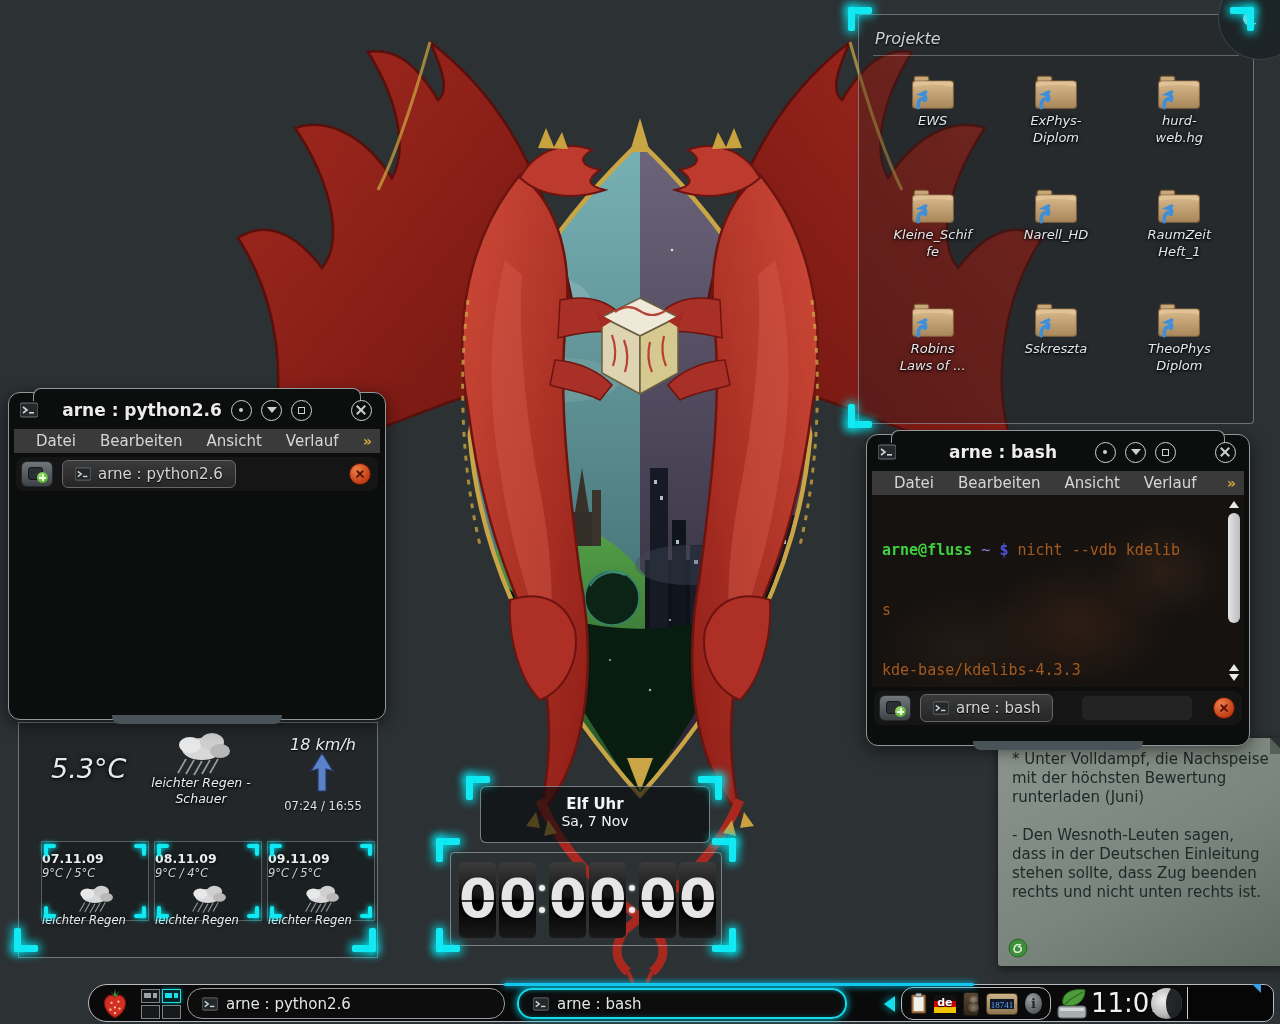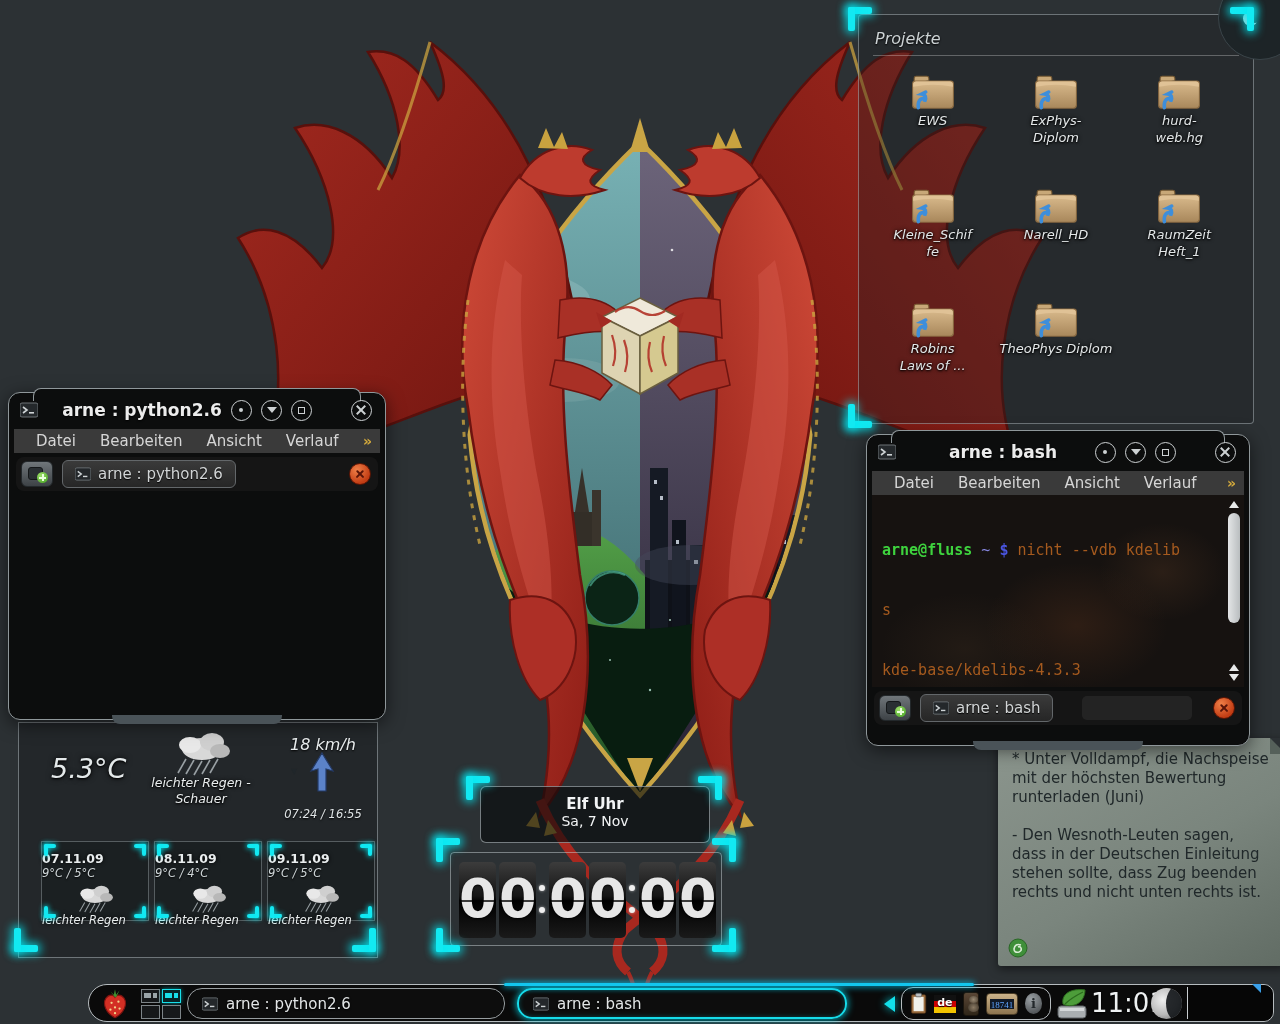--- a/index.html
+++ b/index.html
@@ -104,22 +104,22 @@
     border:1px solid rgba(185,195,200,.5); background:rgba(20,24,26,.38); z-index:2; color:#e9edee; }
   .wtemp { position:absolute; left:32px; top:30px; font-size:27px; font-style:italic;
     text-shadow:0 0 6px #000,0 1px 2px #000; color:#e4e9ea; }
   .wcloud { position:absolute; left:152px; top:4px; }
   .wcond { position:absolute; left:128px; top:52px; width:108px; text-align:center; font-size:12.5px;
     font-style:italic; line-height:1.25; text-shadow:0 0 4px #000,0 1px 2px #000; }
   .wwind { position:absolute; left:252px; top:12px; width:104px; text-align:center; font-size:16px;
     font-style:italic; text-shadow:0 1px 2px #000; }
   .warrow { position:absolute; left:288px; top:28px; }
   .wmark { position:absolute; font-size:8px; color:#20262a; }
-  .wsun { position:absolute; left:248px; top:84px; width:112px; text-align:center; font-size:11.5px;
-    font-style:italic; color:#dfe4e6; text-shadow:0 1px 2px #000; }
+  .wsun { position:absolute; left:248px; top:76px; width:112px; text-align:center; font-size:11.5px;
+    color:#dfe4e6; text-shadow:0 1px 2px #000; }
   .wrow { position:absolute; left:22px; top:118px; display:flex; gap:5px; }
   .wcell { position:relative; width:108px; height:80px; border:1px solid rgba(175,185,190,.4);
     background:rgba(15,19,21,.35); text-align:left; }
   .wdate { margin-top:9px; font-size:12.5px; font-weight:bold; text-shadow:0 0 4px #000; }
   .wtemps { font-size:11.5px; font-style:italic; color:#ced5d7; text-shadow:0 1px 2px #000; }
   .wmini { display:block; margin:2px auto 0 auto; }
   .wccond { font-size:11.5px; font-style:italic; line-height:1.2; text-shadow:0 0 4px #000; }
 
   
   .fuzzy { position:absolute; left:480px; top:786px; width:230px; height:57px;
@@ -445,20 +445,26 @@
       <div class="fitem">
           <svg class="ficon" viewBox="0 0 44 36">
             <use href="#sym-folder"></use>
           </svg>
           <div class="flabel">Robins Laws of ...</div>
         </div>
       <div class="fitem">
           <svg class="ficon" viewBox="0 0 44 36">
             <use href="#sym-folder"></use>
           </svg>
+          <div class="flabel">Sskreszta</div>
+        </div>
+      <div class="fitem">
+          <svg class="ficon" viewBox="0 0 44 36">
+            <use href="#sym-folder"></use>
+          </svg>
           <div class="flabel">TheoPhys Diplom</div>
         </div>
     </div>
   </div>
   <div class="cb tl" style="left:848px;top:7px"></div>
   <div class="cb tr" style="left:1230px;top:7px"></div>
   <div class="cb bl" style="left:848px;top:404px"></div>
 
   <div class="term" style="left:8px;top:392px;width:378px;height:328px">
     <div class="tbar">

